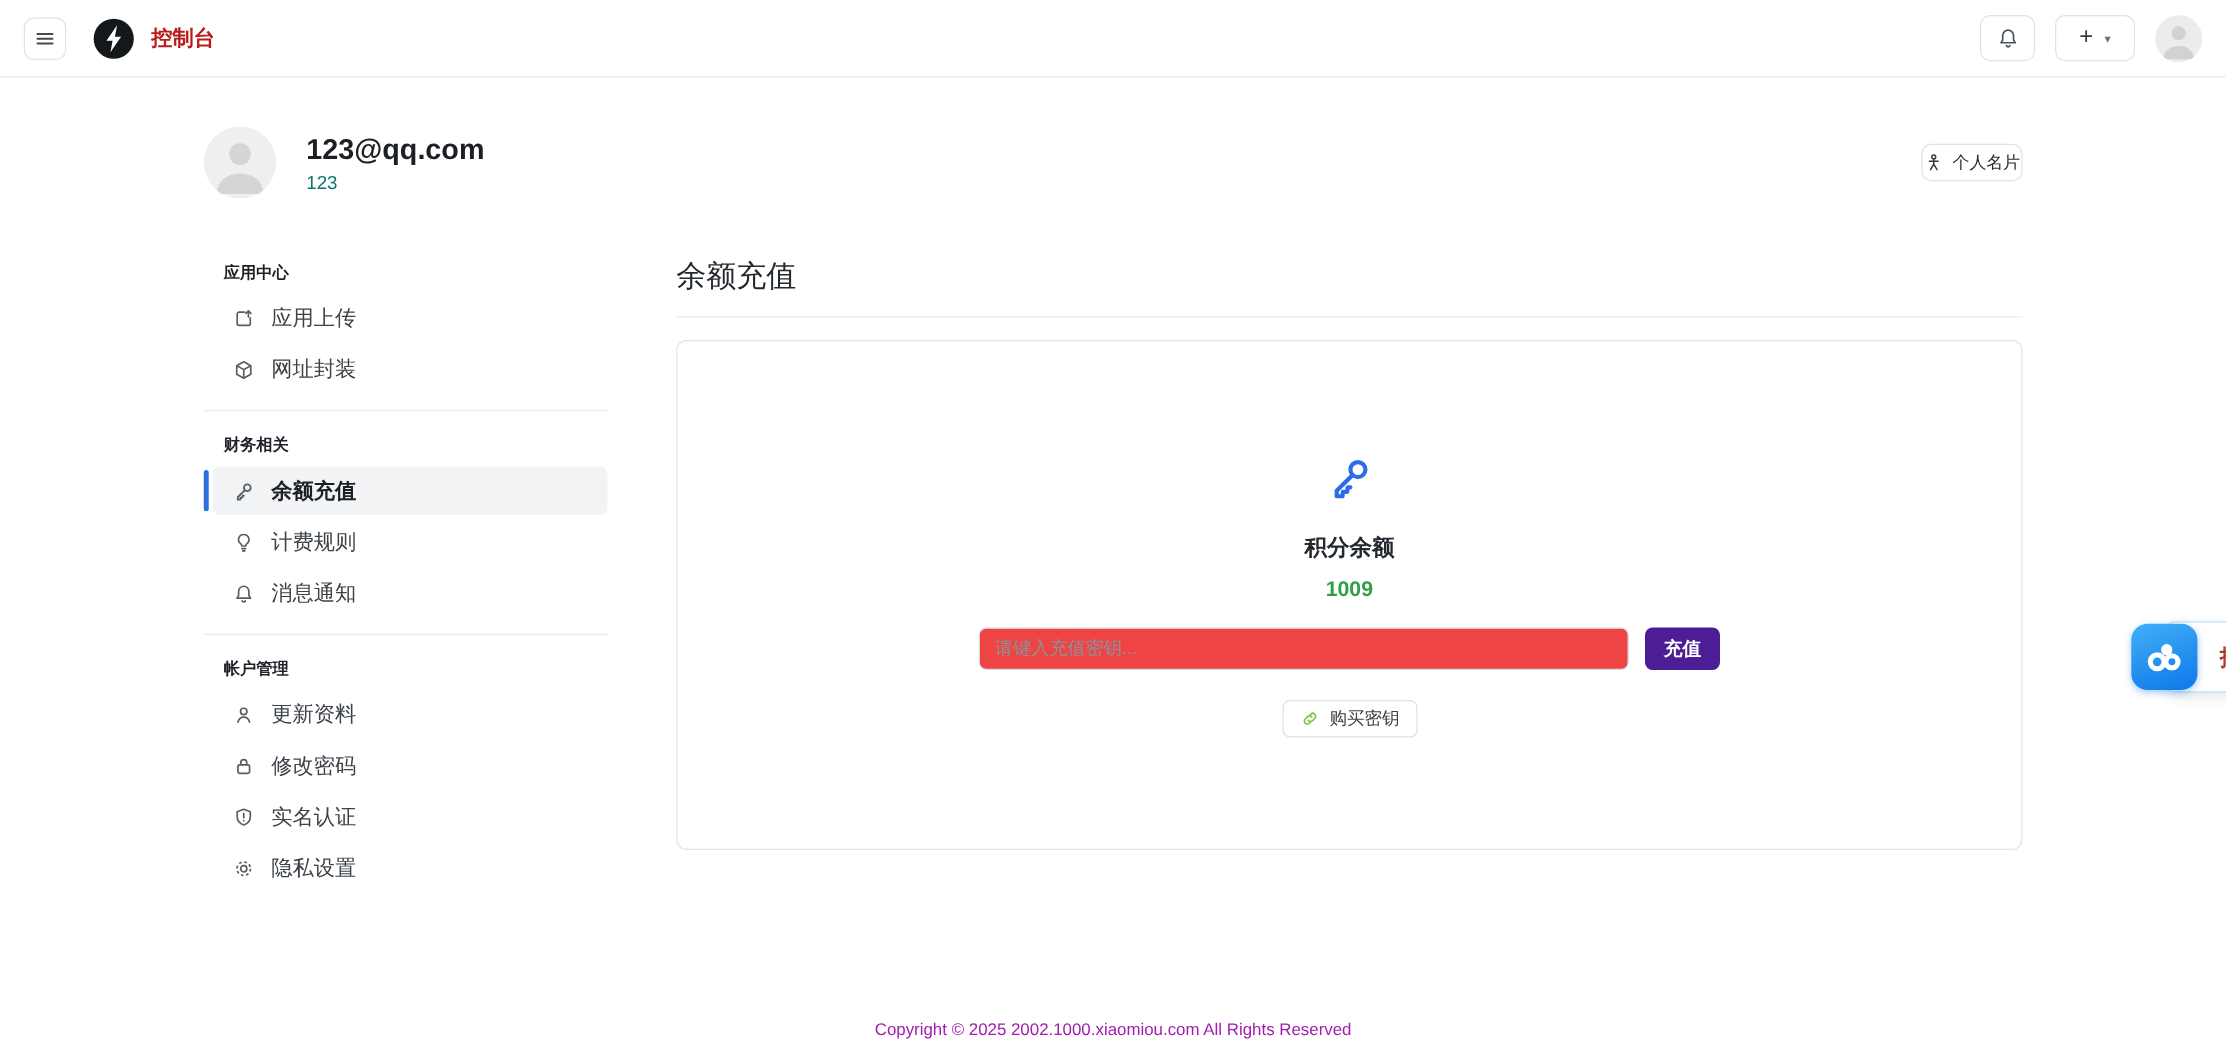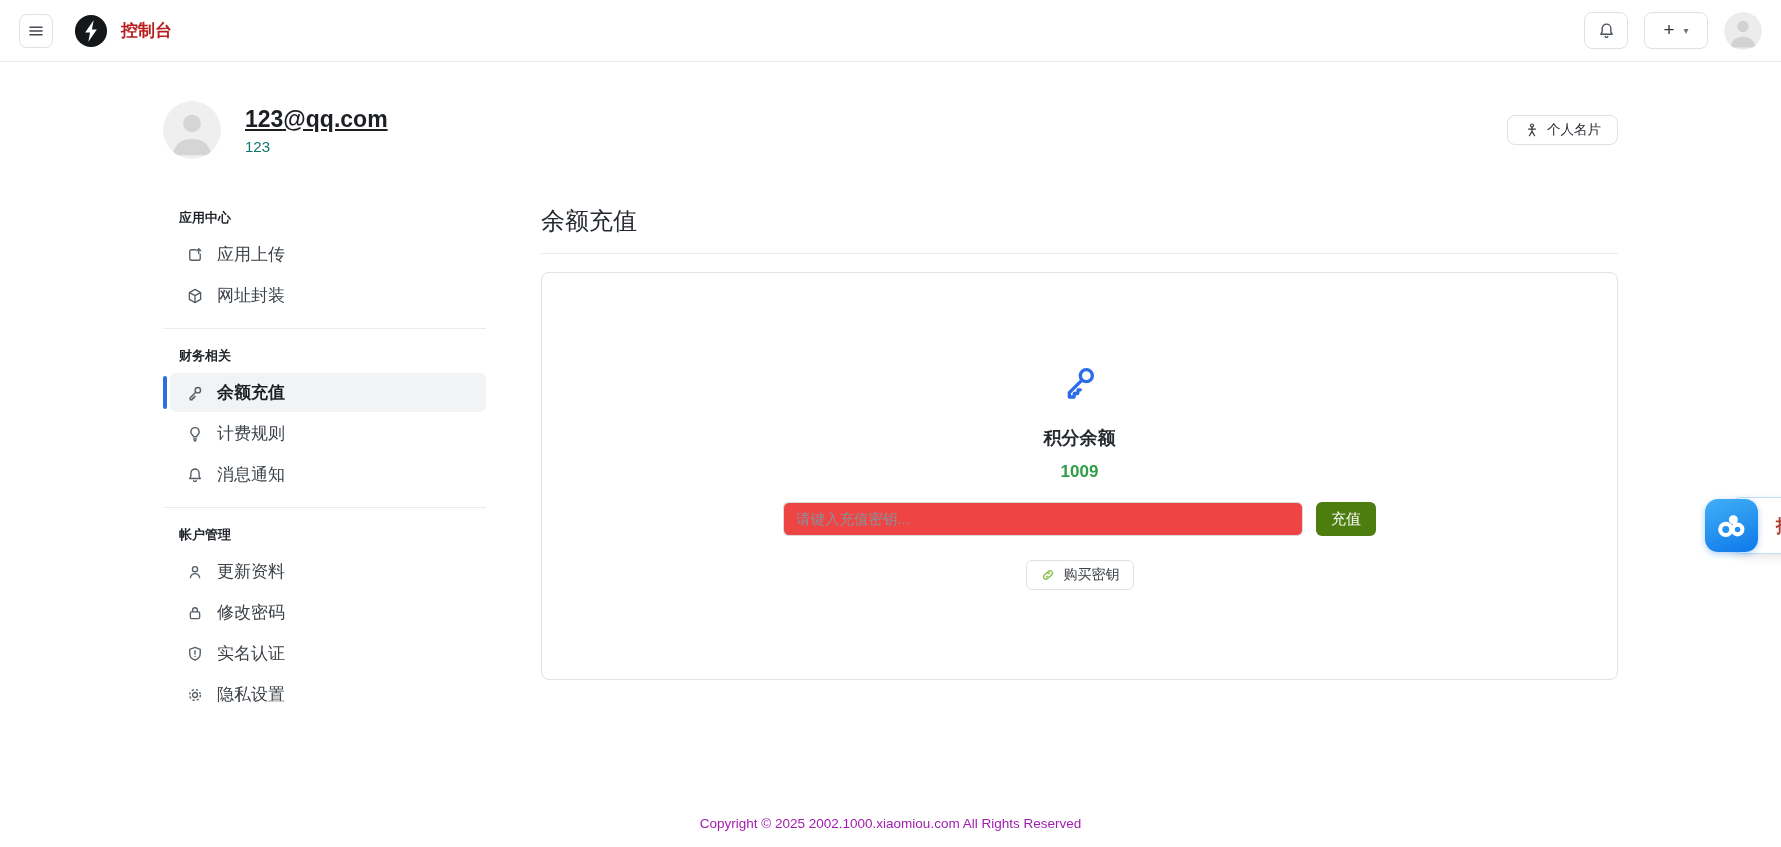--- a/index.html
+++ b/index.html
@@ -24,24 +24,24 @@
   .bell-btn { width:44px; height:37px; }
   .plus-btn { width:64px; height:37px; margin-left:16px; gap:9px; }
   .plus-glyph { font-size:19px; color:#343a40; line-height:1; margin-top:-2px; }
   .caret-glyph { font-size:10px; color:#6c757d; }
   .header-avatar { width:38px; height:38px; border-radius:50%; overflow:hidden; margin-left:16px; cursor:pointer; }
   
   .wrapper { width:1455px; margin:39px auto 0; }
   .profile-row { display:flex; align-items:center; }
   .profile-avatar { width:58px; height:58px; border-radius:50%; overflow:hidden; }
   .profile-info { margin-left:24px; }
-  .profile-email { font-size:23px; font-weight:bold; color:#1c1f23;text-decoration:underline; }
+  .profile-email { font-size:23px; font-weight:bold; color:#1c1f23; }
   .profile-name { font-size:15px; color:#0f766e; margin-top:5px; }
   .card-btn {
-    height:30px; padding:0 16px; font-size:13.5px; color:#24292f;
+    height:30px; padding:0 1px; font-size:13.5px; color:#24292f;
     display:flex; align-items:center; gap:7px;
   }
   
   .body-row { display:flex; margin-top:46px; align-items:flex-start; }
   .sidebar { width:323px; flex:none; }
   .side-section-title { font-size:13px; font-weight:bold; color:#1f2329; padding:4px 16px 6px; }
   .side-item {
     display:flex; align-items:center; gap:13px; padding:8px 16px; margin:2px 0 2px 7px;
     font-size:17px; color:#3c4248; border-radius:6px; cursor:pointer; position:relative;
   }
@@ -62,22 +62,22 @@
   .big-key { width:40px; height:40px; color:#2b6cea; }
   .balance-label { margin-top:24px; font-size:18px; font-weight:bold; color:#24292f; }
   .balance-value { margin-top:12px; font-size:17px; font-weight:bold; color:#2f9e44; }
   .recharge-row { margin-top:20px; display:flex; align-items:center; }
   .key-input {
     width:520px; height:34px; background:#ef4444; border:1px solid #d8dcdf; border-radius:6px;
     padding:0 12px; font-size:14.5px; color:#343a40; font-family:"Liberation Sans",sans-serif; outline:none;
   }
   .key-input::placeholder { color:#8a929a; }
   .recharge-btn {
-    margin-left:13px; width:60px; height:34px; background:#4d7c0f; color:#fff; border:none;
-    border-radius:6px; font-size:15px; font-weight:normal; cursor:pointer; font-family:"Liberation Sans",sans-serif;
+    margin-left:13px; width:60px; height:34px; background:#4c1d95; color:#fff; border:none;
+    border-radius:6px; font-size:15px; font-weight:bold; cursor:pointer; font-family:"Liberation Sans",sans-serif;
   }
   .buy-key-btn {
     margin-top:24px; height:30px; padding:0 13px; background:#fff; border:1px solid #dee2e6;
     border-radius:6px; display:flex; align-items:center; gap:8px; font-size:14px; color:#3c4248;
     cursor:pointer; font-family:"Liberation Sans",sans-serif;
   }
   .link-icon { width:16px; height:16px; color:#8bc34a; display:flex; }
   
   .footer { margin-top:100px; text-align:center; font-size:13.5px; color:#a21caf; }
   

